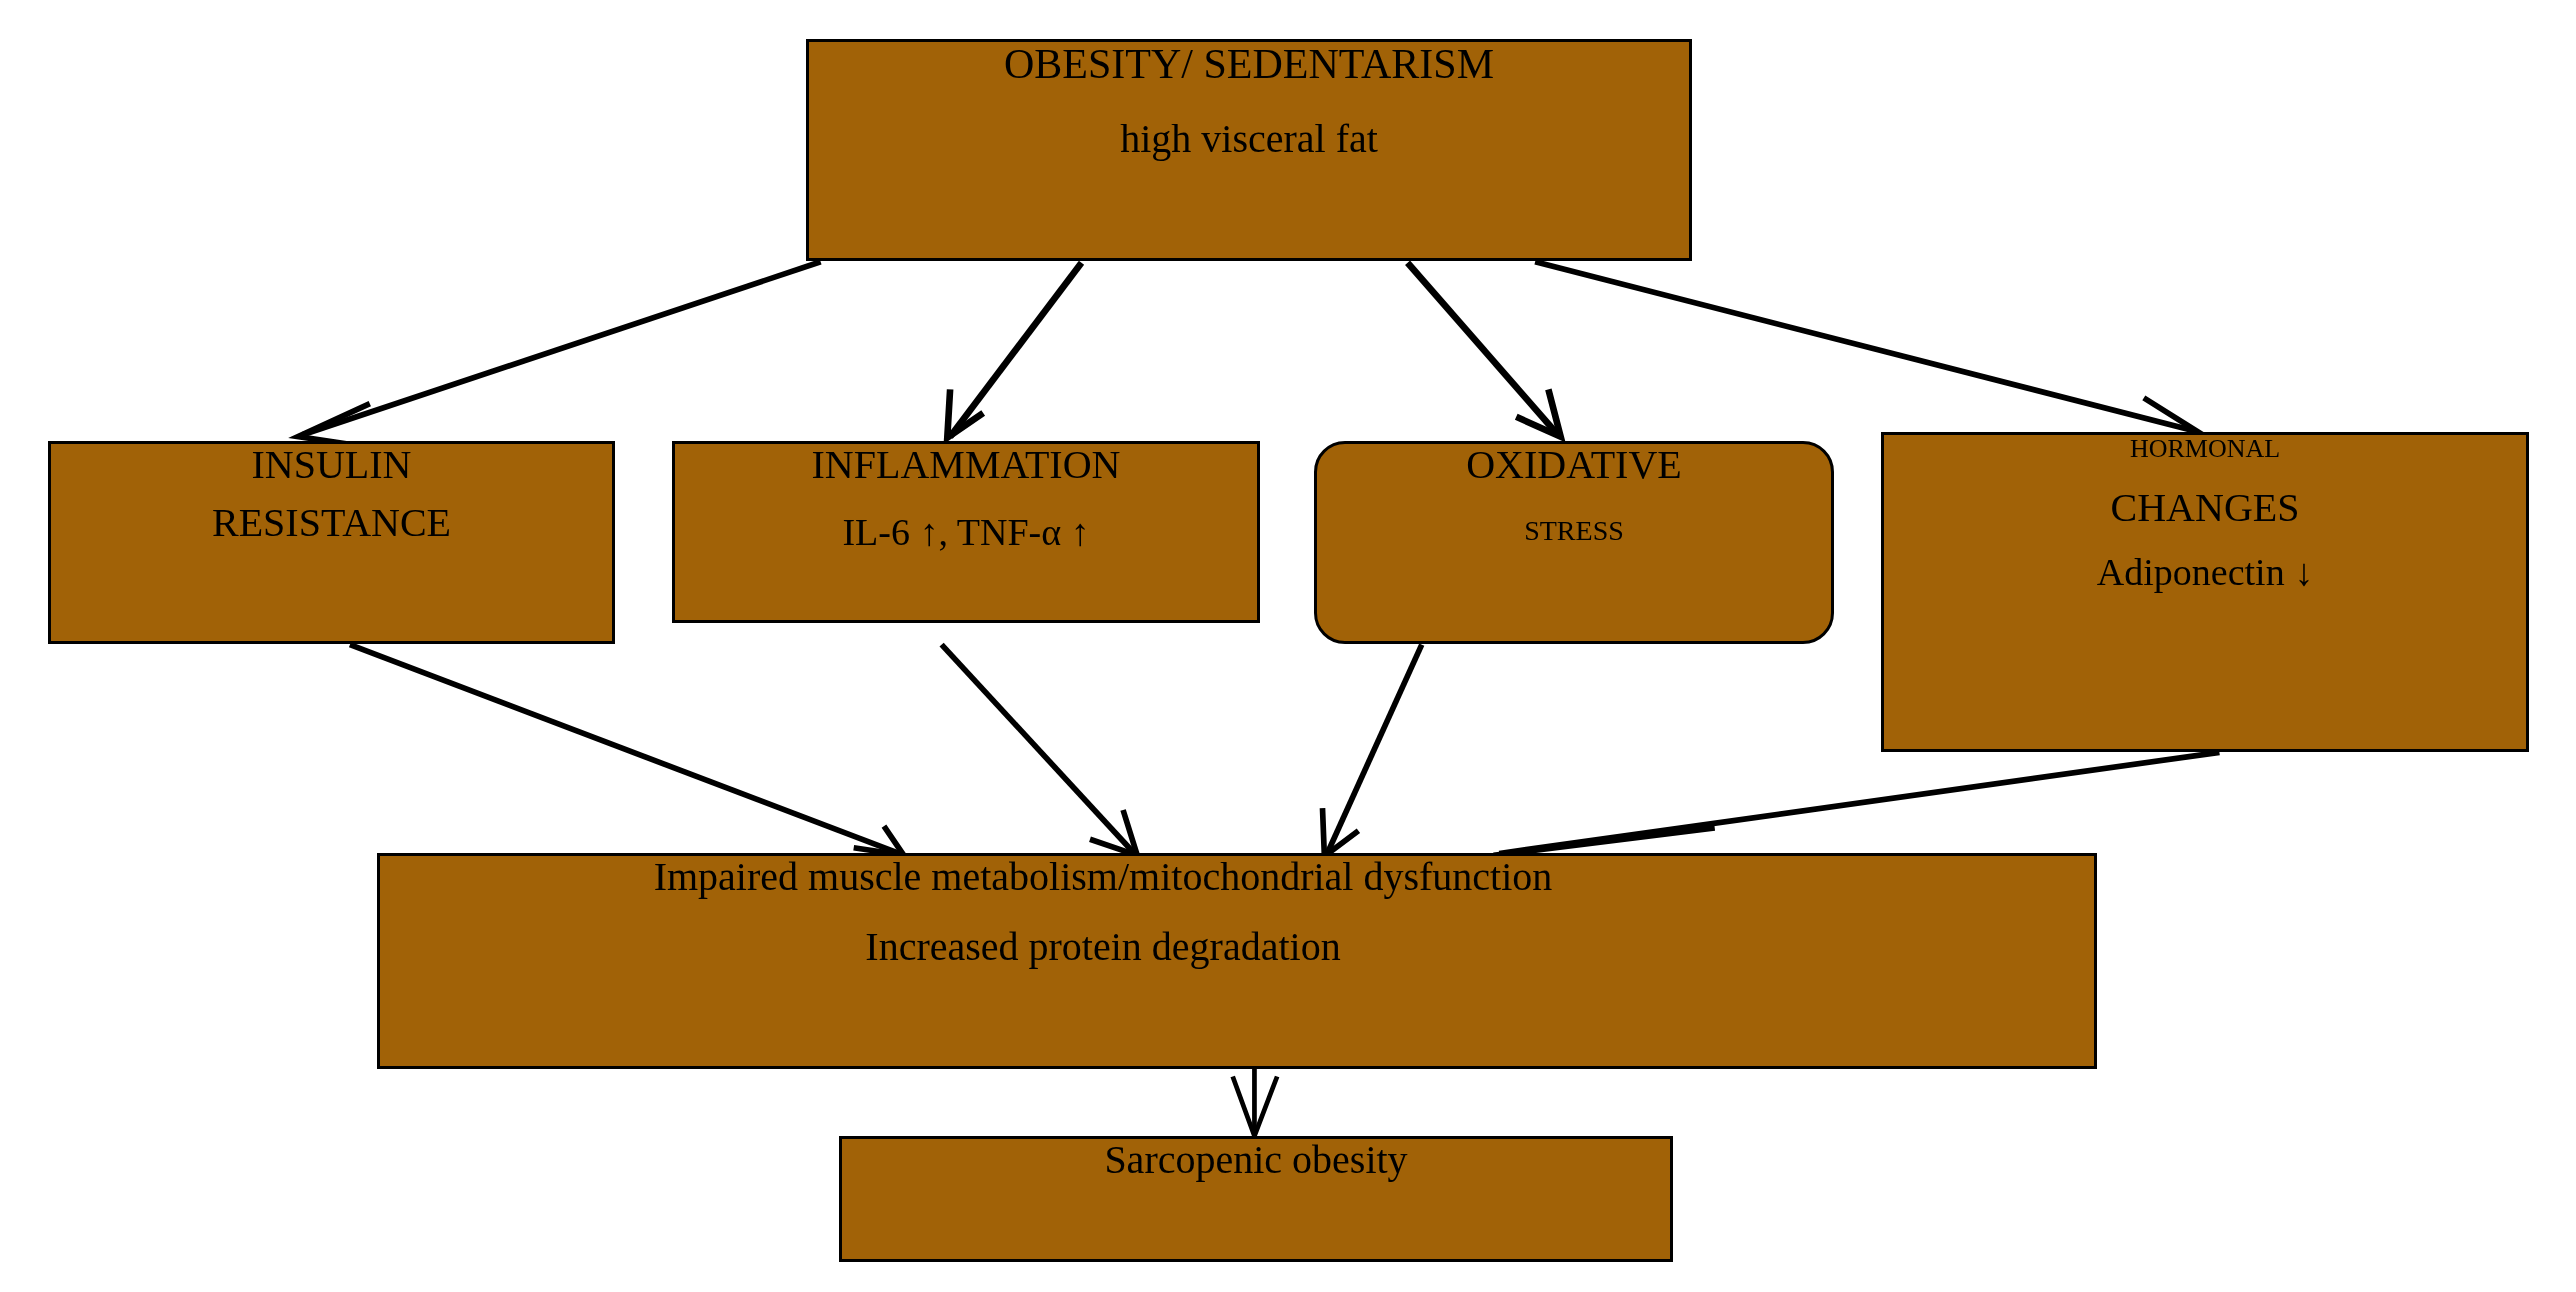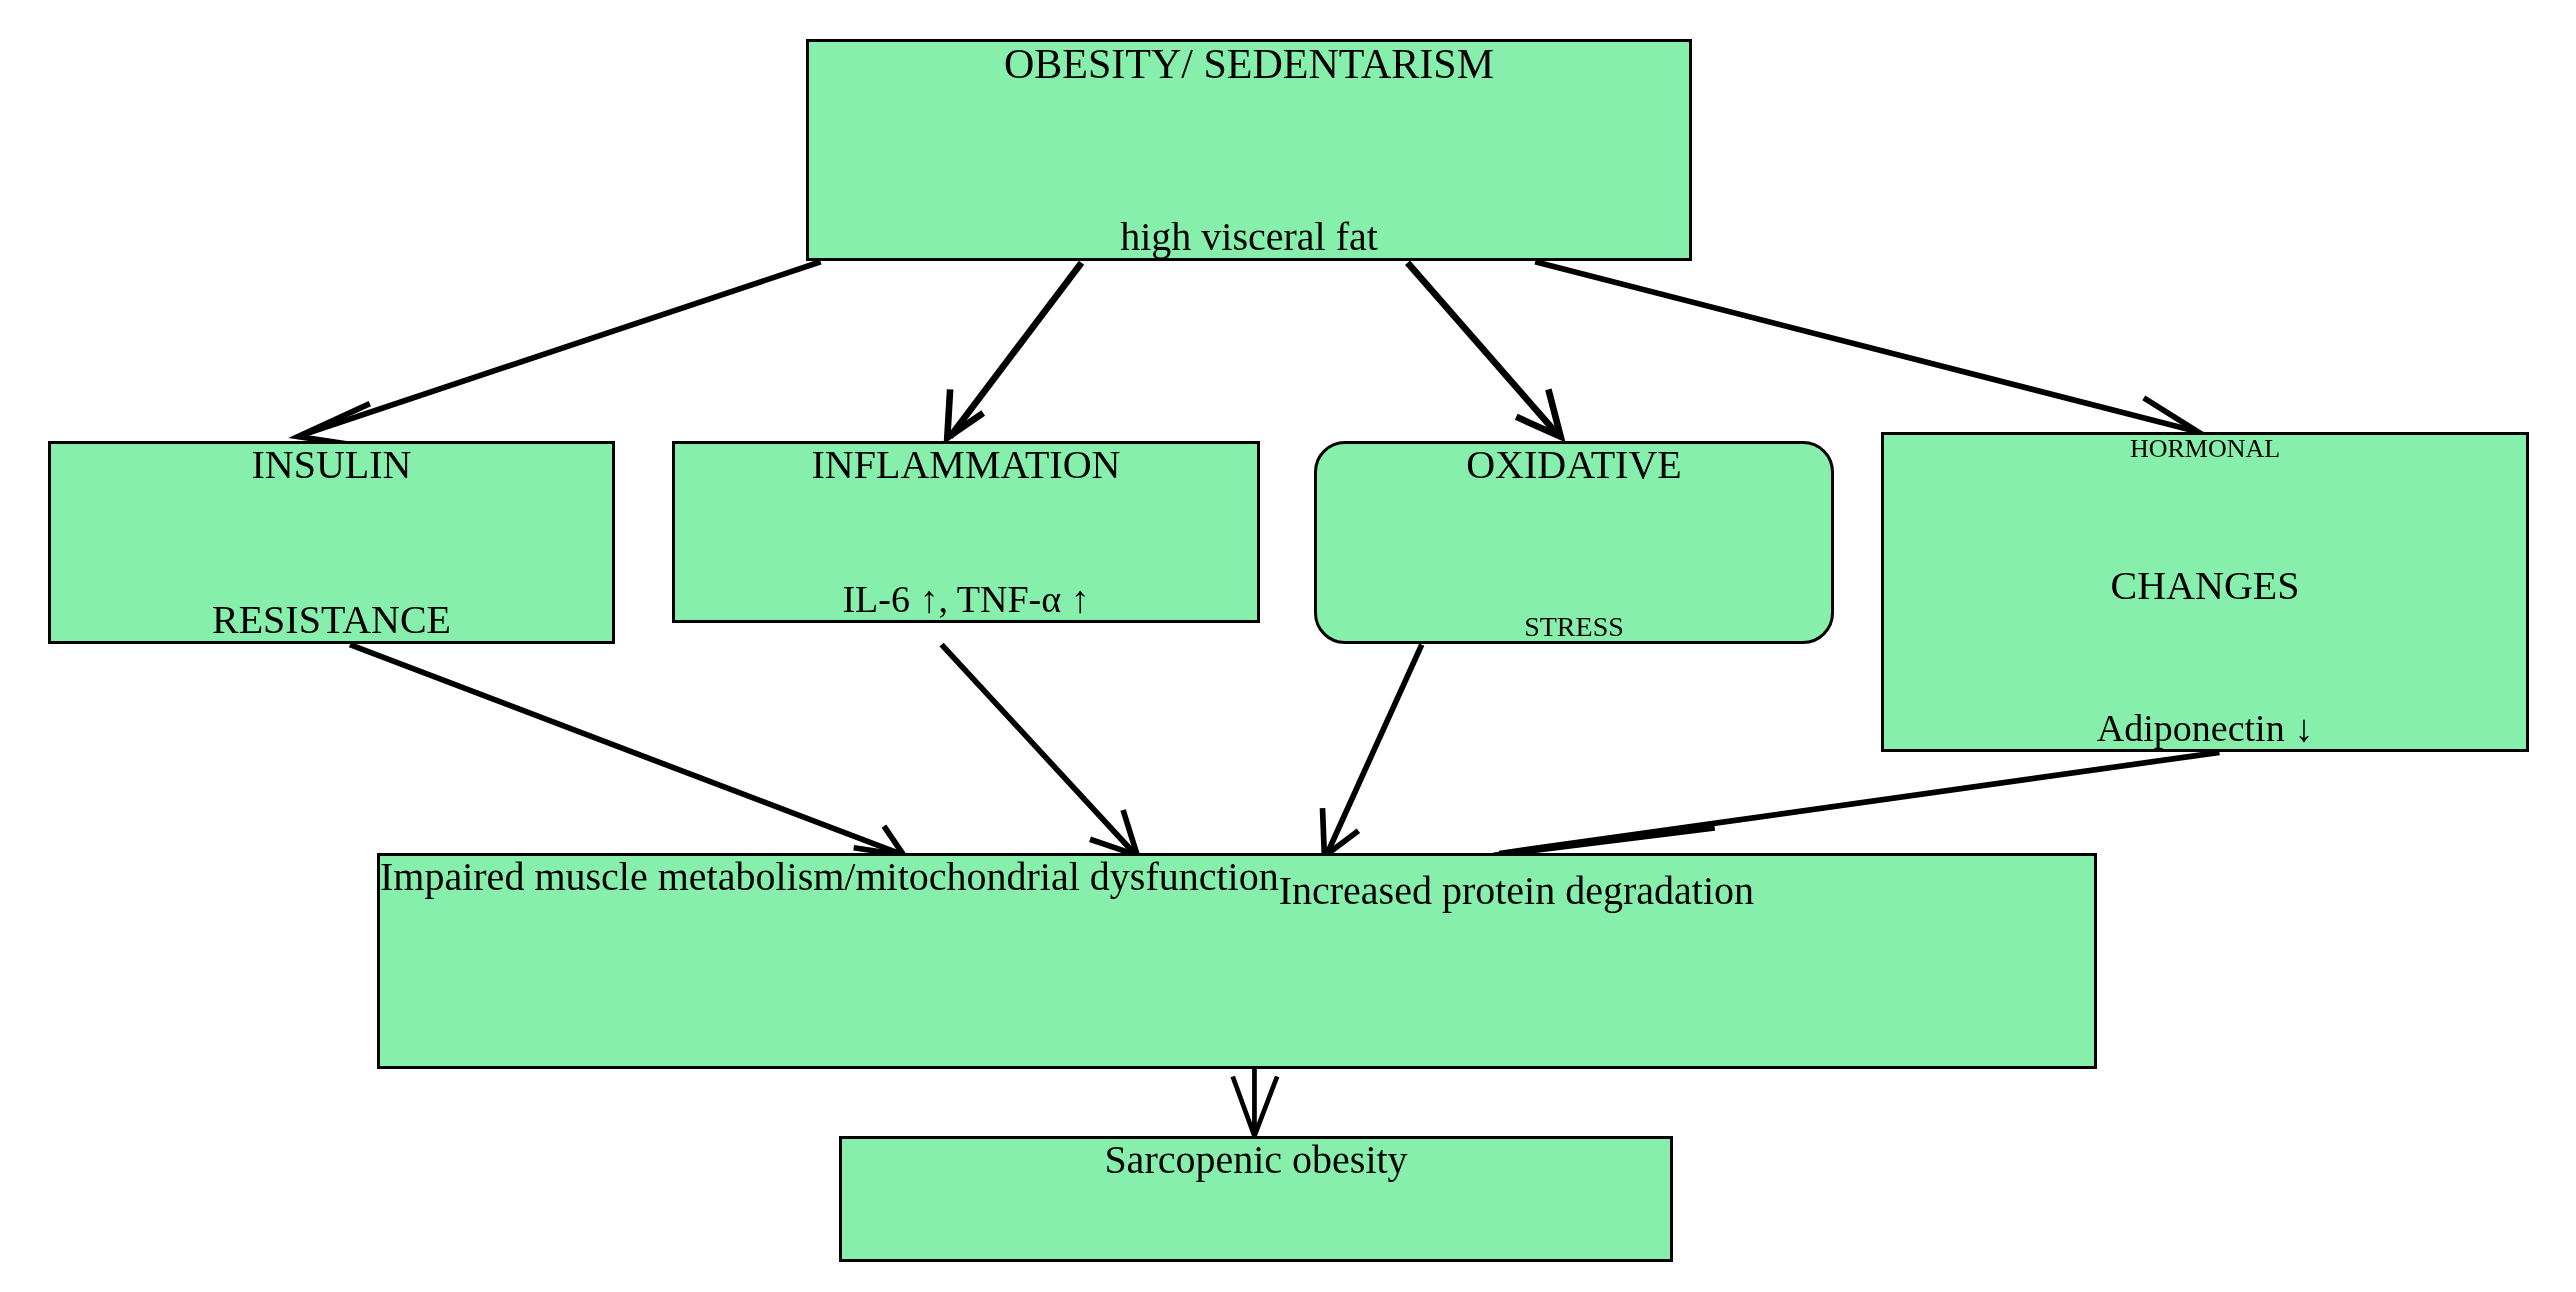--- a/index.html
+++ b/index.html
@@ -12,25 +12,25 @@
     width: 2576px;
     height: 1292px;
     background: #ffffff;
     overflow: hidden;
     font-family: "Liberation Serif", "DejaVu Serif", serif;
   }
   .node {
     position: absolute;
     box-sizing: border-box;
     border: 3.8px solid #000000;
-    background: #86efac;
+    background: #a16207;
     display: flex;
     flex-direction: column;
     align-items: center;
-    justify-content: space-between;
+    justify-content: flex-start;
     color: #000000;
     z-index: 2;
   }
   .node .line {
     display: block;
     white-space: nowrap;
     text-align: center;
     line-height: 1.05;
   }
   
@@ -48,21 +48,21 @@
   #node-insulin .l1      { font-size: 40px; margin-bottom: 16px; }
   #node-insulin .l2      { font-size: 40px; }
   #node-inflammation .l1 { font-size: 40px; margin-bottom: 26.5px; }
   #node-inflammation .l2 { font-size: 38px; }
   #node-oxidative .l1    { font-size: 40px; margin-bottom: 30px; }
   #node-oxidative .l2    { font-size: 28px; }
   #node-hormonal .l1     { font-size: 26px; margin-bottom: 24.6px; }
   #node-hormonal .l2     { font-size: 40px; margin-bottom: 24.6px; }
   #node-hormonal .l3     { font-size: 38px; }
   #node-impaired         { align-items: flex-start; padding-left: 0; }
-  #node-impaired .inner  { width: 1446px; display: flex; flex-direction: row; align-items: center; }
+  #node-impaired .inner  { width: 1446px; display: flex; flex-direction: column; align-items: center; }
   #node-impaired .l1     { font-size: 40px; margin-bottom: 28px; }
   #node-impaired .l2     { font-size: 40px; }
   #node-sarcopenic .l1   { font-size: 40px; }
 
   #edges {
     position: absolute;
     left: 0; top: 0;
     width: 2576px;
     height: 1292px;
     z-index: 1;

